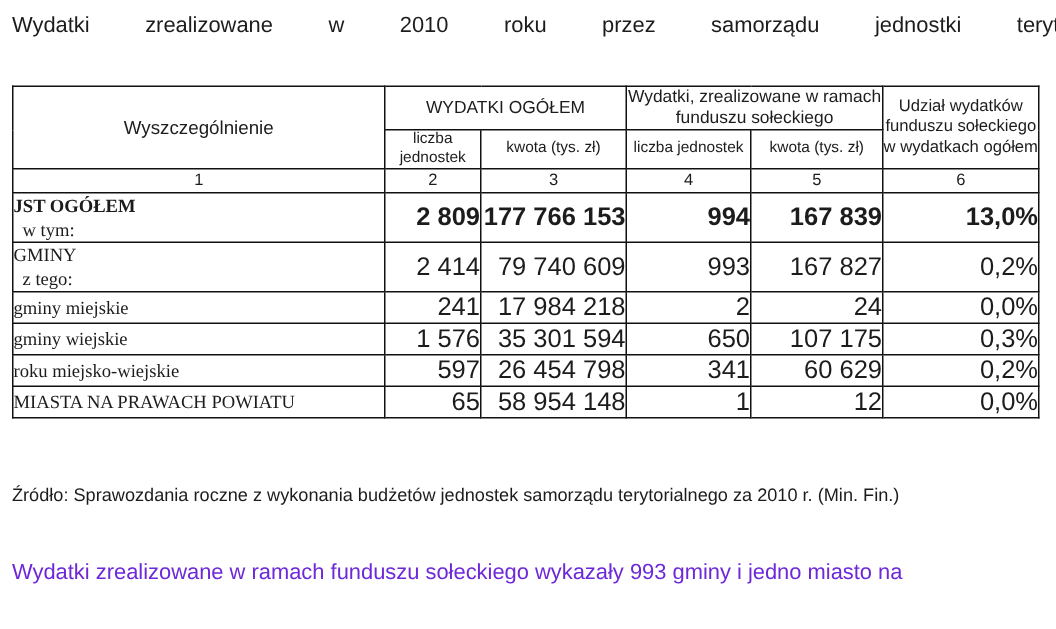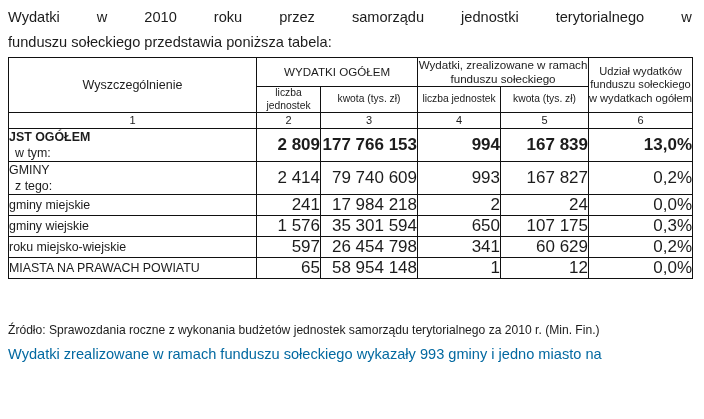--- a/index.html
+++ b/index.html
@@ -107,20 +107,21 @@
     line-height: 15px;
     padding: 0;
   }
 
   .dat-label {
     text-align: left;
     font-size: 12.4px;
     line-height: 16px;
     padding: 4px 4px 4px 8px;
     white-space: pre-line;
+    font-family: Liberation Serif, serif;
   }
   .dat-num {
     text-align: right;
     font-size: 17px;
     padding: 4px 6px 4px 3px;
     white-space: nowrap;
   }
   tr.bold .dat-label,
   tr.bold .dat-num { font-weight: bold; }
   tr.bold .dat-label .sub { font-weight: normal; }
@@ -139,47 +140,47 @@
     font-size: 12.1px;
     line-height: 16px;
     color: #1c1c1c;
     white-space: nowrap;
   }
 
   
   .outro {
     position: absolute;
     left: 8px;
-    top: 341px;
+    top: 369px;
     width: 684px;
     font-size: 14.6px;
     line-height: 26px;
-    color: #0369a1;
+    color: #6d28d9;
   }
   .outro .ln { display: block; white-space: nowrap; }
 </style>
 </head>
 <body>
 
 <div class="page">
 
   <div class="intro">
     <span class="ln just">
       <span>Wydatki</span>
+      <span>zrealizowane</span>
       <span>w</span>
       <span>2010</span>
       <span>roku</span>
       <span>przez</span>
       <span>samorządu</span>
       <span>jednostki</span>
       <span>terytorialnego</span>
       <span>w</span>
       <span>ramach</span>
     </span>
-    <span class="ln">funduszu sołeckiego przedstawia poniższa tabela:</span>
   </div>
 
   <div class="tbl-wrap">
     <table class="main">
       <colgroup>
         <col class="c1">
           <col class="c2">
           <col class="c3">
           <col class="c4">
           <col class="c5">

